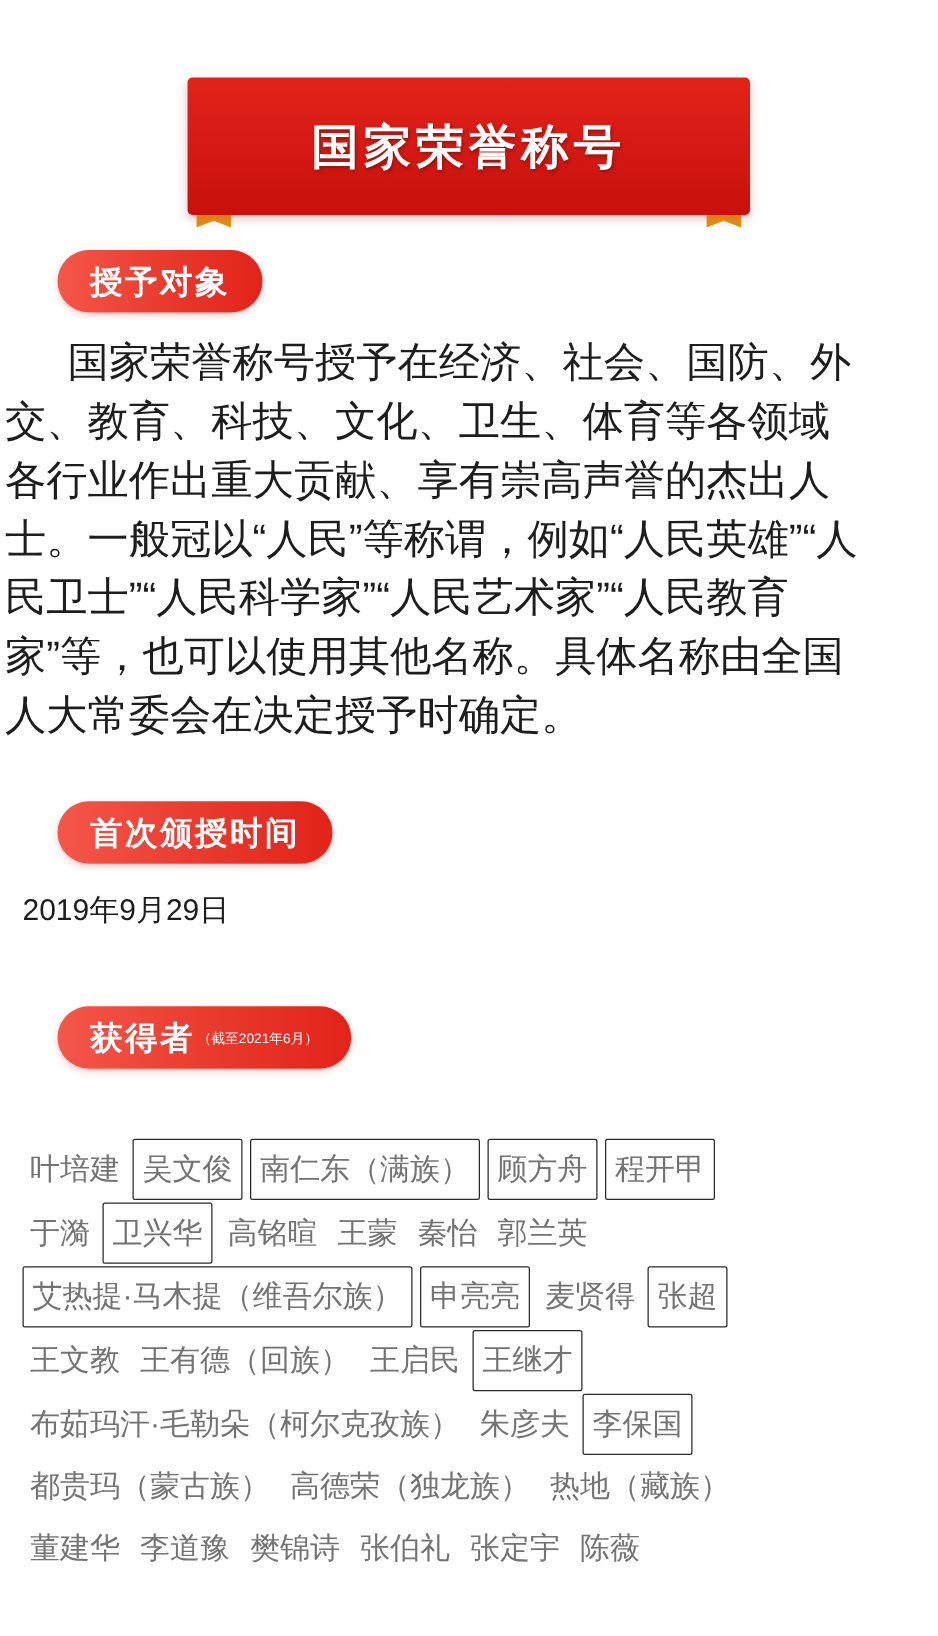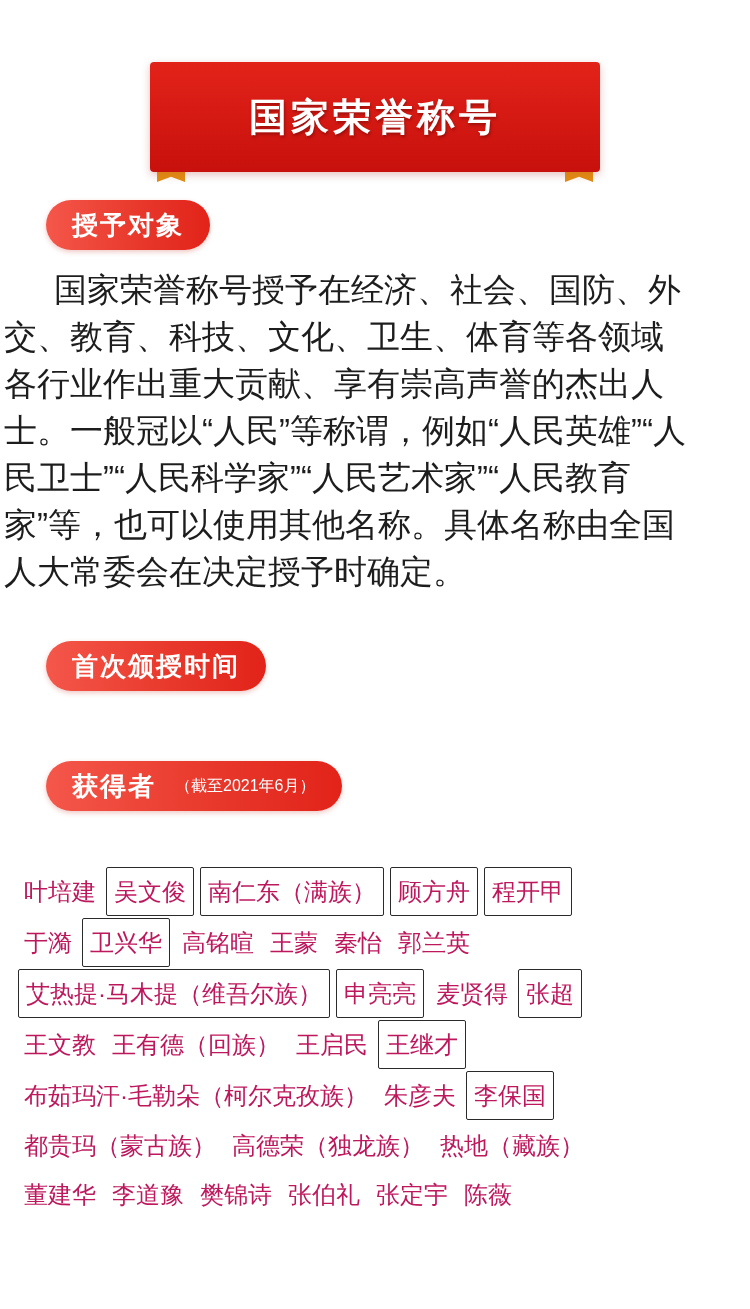--- a/index.html
+++ b/index.html
@@ -78,24 +78,24 @@
     padding: 0 26px;
     border-radius: 25px;
     background: linear-gradient(90deg, #f4574a 0%, #e8392c 55%, #e2231a 100%);
     color: #ffffff;
     font-size: 26px;
     font-weight: bold;
     letter-spacing: 2px;
     box-shadow: 0 2px 5px rgba(190, 40, 25, 0.25);
   }
   .pill .sub {
-    font-size: 16px;
+    font-size: 11px;
     font-weight: normal;
     letter-spacing: 0;
-    margin-left: 19px;
+    margin-left: 2px;
   }
 
   .sec {
     padding-left: 46px;
   }
   .sec-pill-row { margin-bottom: 16px; }
 
   
   .para {
     font-size: 33px;
@@ -112,21 +112,21 @@
     line-height: 44px;
     color: #1d1d1d;
   }
 
   
   .winners {
     padding-left: 18px;
     padding-right: 28px;
     font-size: 24px;
     line-height: 45px;
-    color: #be185d;
+    color: #737373;
   }
   .wrow {
     white-space: nowrap;
     margin-bottom: 2px;
   }
   .name {
     display: inline-block;
     padding: 1px 6px;
     margin-right: 4px;
   }
@@ -160,20 +160,21 @@
 <div class="para">国家荣誉称号授予在经济、社会、国防、外交、教育、科技、文化、卫生、体育等各领域各行业作出重大贡献、享有崇高声誉的杰出人士。一般冠以“人民”等称谓，例如“人民英雄”“人民卫士”“人民科学家”“人民艺术家”“人民教育家”等，也可以使用其他名称。具体名称由全国人大常委会在决定授予时确定。</div>
 
 <div class="gap-a"></div>
 
 <div class="sec">
   <div class="sec-pill-row">
     <span class="pill">首次颁授时间</span>
   </div>
 </div>
 <div class="time-lines">
+  <div>2019年9月29日</div>
 </div>
 
 <div class="gap-c"></div>
 
 <div class="sec">
   <div class="sec-pill-row">
     <span class="pill">
       <span>获得者</span>
       <span class="sub">（截至2021年6月）</span>
     </span>

